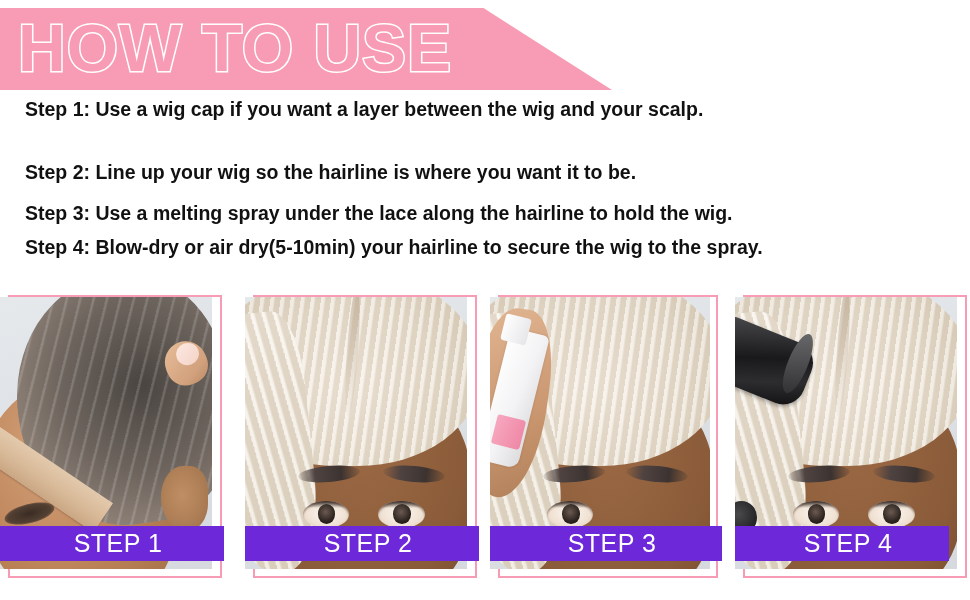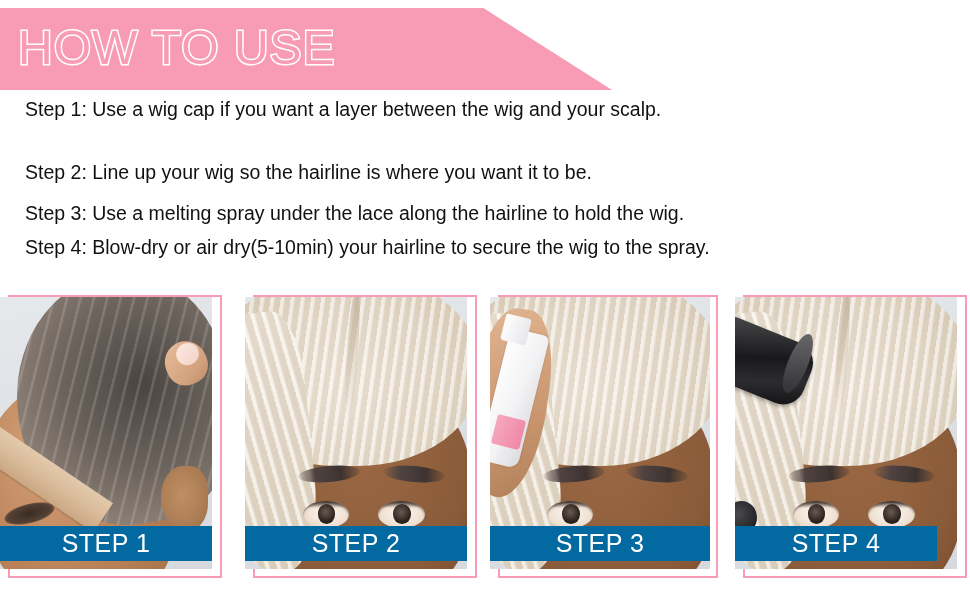--- a/index.html
+++ b/index.html
@@ -28,36 +28,37 @@
     position: absolute;
     inset: 0;
     background: #f79cb4;
     -webkit-clip-path: polygon(0 0, 79% 0, 100% 100%, 0 100%);
     clip-path: polygon(0 0, 79% 0, 100% 100%, 0 100%);
   }
   #banner-title {
     position: absolute;
     left: 18px;
     top: 3px;
-    font-size: 48px;
+    font-size: 66px;
     line-height: 74px;
-    font-weight: 400;
+    font-weight: 700;
     letter-spacing: 1px;
     color: #f79cb4;
     -webkit-text-stroke: 3px #ffffff;
     paint-order: stroke fill;
     white-space: nowrap;
   }
 
   
   #steps-list {
     position: absolute;
     left: 25px;
     top: 98px;
     width: 925px;
+    font-weight: bold;
   }
   .step-line {
     color: #111111;
     font-size: 19.5px;
     line-height: 23px;
     white-space: nowrap;
   }
   .step-line.gap-lg { margin-top: 40px; }
   .step-line.gap-md { margin-top: 18px; }
   .step-line.gap-sm { margin-top: 11px; }
@@ -272,25 +273,26 @@
     border-radius: 50%;
   }
 
   
   .panel-label {
     position: absolute;
     left: 0;
     bottom: 17px;
     width: 212px;
     height: 35px;
-    background: #0369a1;
+    background: #6d28d9;
     z-index: 3;
     display: flex;
     align-items: center;
     justify-content: center;
+    padding-left: 12px;
   }
   .panel-p2 .panel-label { width: 222px; }
   .panel-p3 .panel-label { width: 220px; }
   .panel-p4 .panel-label { width: 202px; }
   .panel-label span {
     color: #ffffff;
     font-size: 25px;
     line-height: 25px;
     letter-spacing: 0.5px;
     font-weight: 400;

